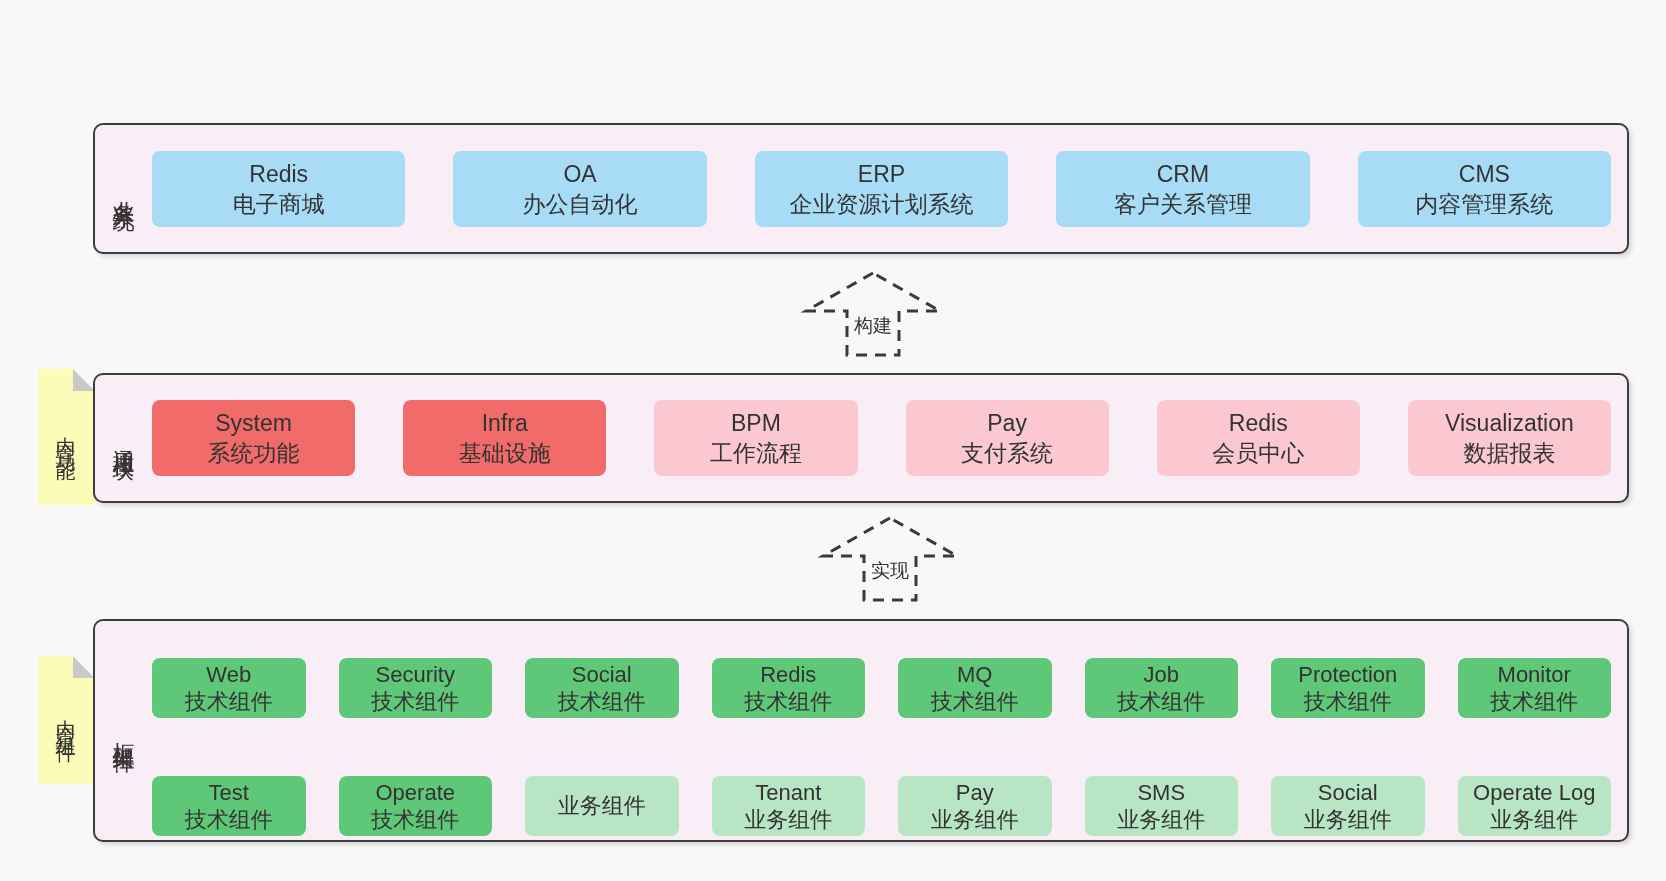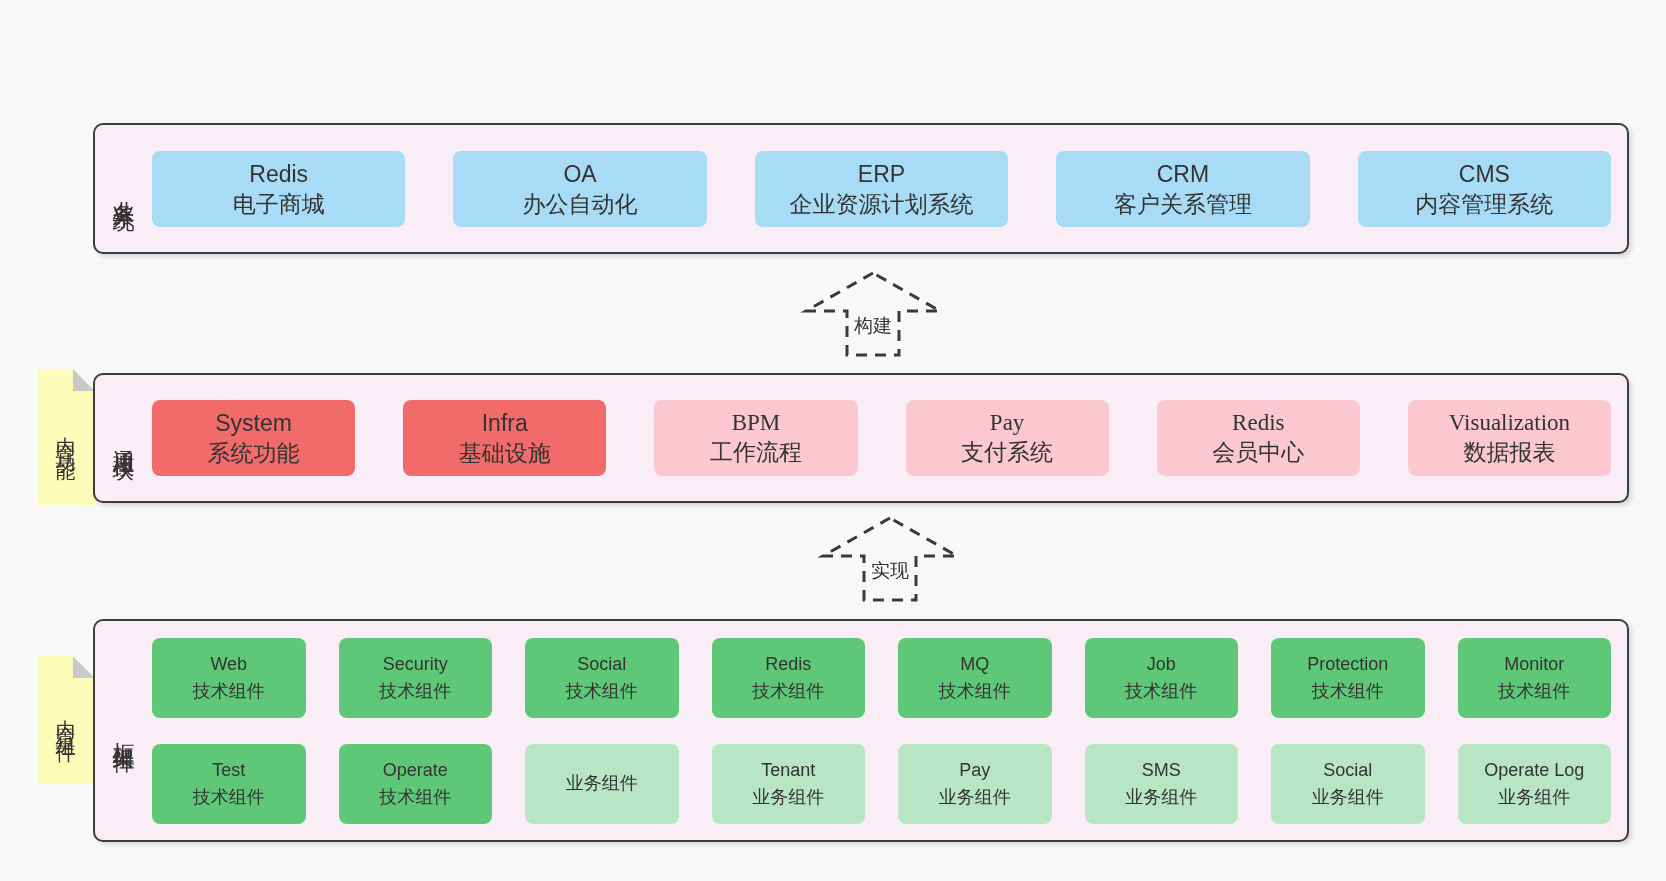--- a/index.html
+++ b/index.html
@@ -59,24 +59,24 @@
     display: flex;
     flex-direction: column;
     align-items: center;
     justify-content: center;
     text-align: center;
     font-size: 23px;
     line-height: 30px;
     color: var(--text);
   }
   .cols-6 .box { height: 76px; }
-  .cols-8 .box { height: 80px; font-size: 18px; line-height: 27px; }
+  .cols-8 .box { height: 60px; font-size: 22px; line-height: 27px; margin-top: 32px; }
   .box.blue        { background: var(--blue); }
   .box.red         { background: var(--red); }
-  .box.pink        { background: var(--pink); font-family: Liberation Serif, serif; }
+  .box.pink        { background: var(--pink); }
   .box.green       { background: var(--green); }
   .box.green-light { background: var(--green-light); }
   
   .note {
     position: absolute;
     width: 57px;
     background: var(--note-yellow);
     z-index: 0;
     display: flex;
     align-items: center;

